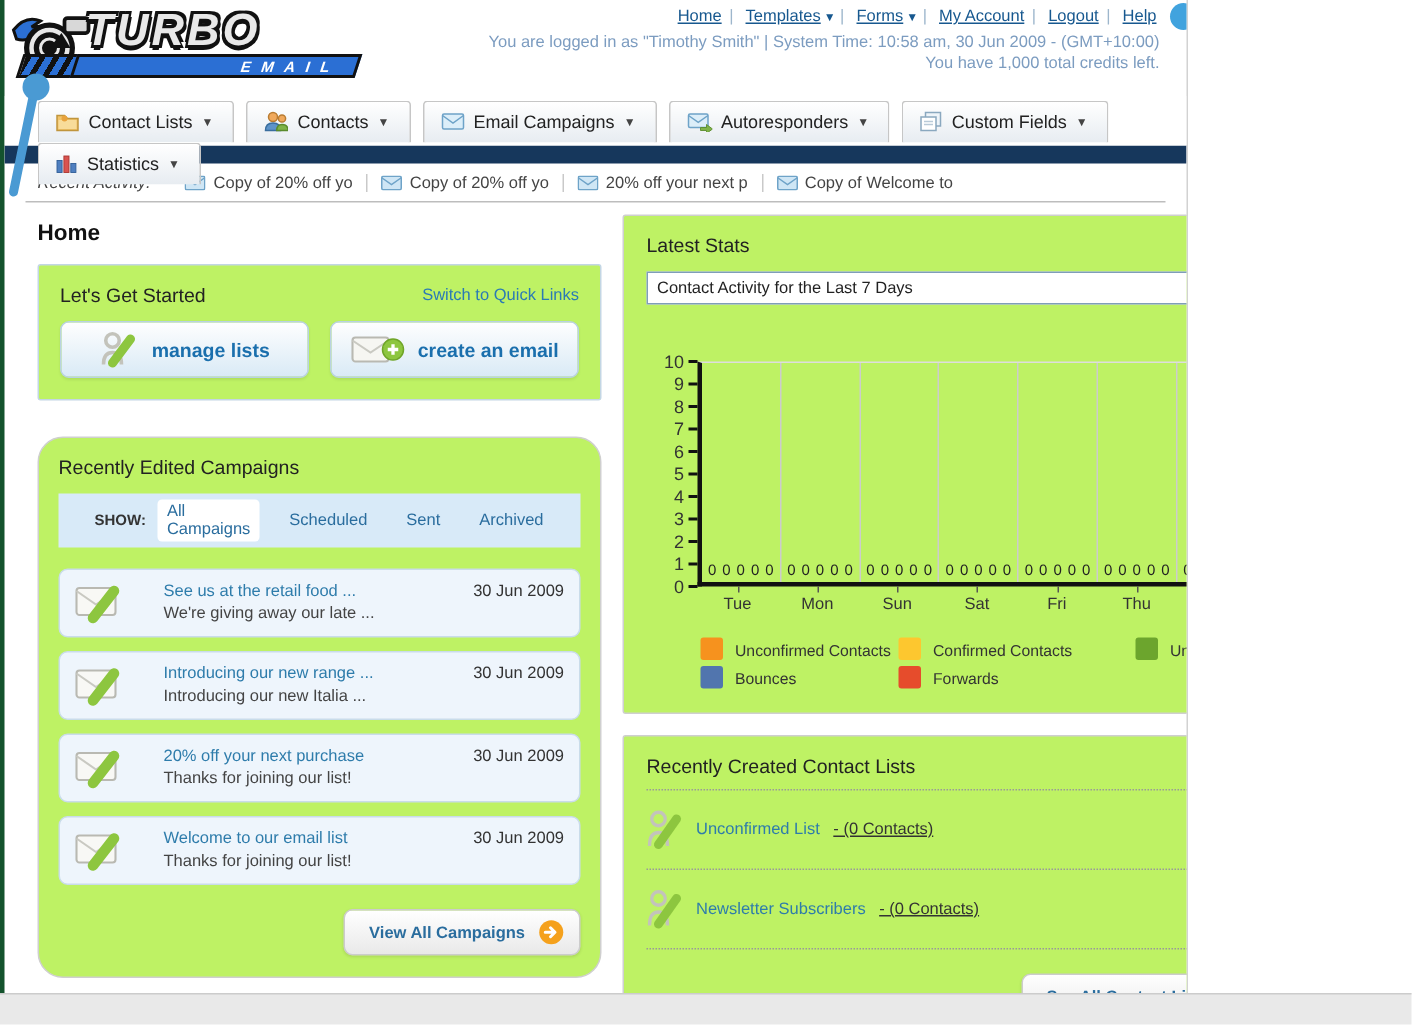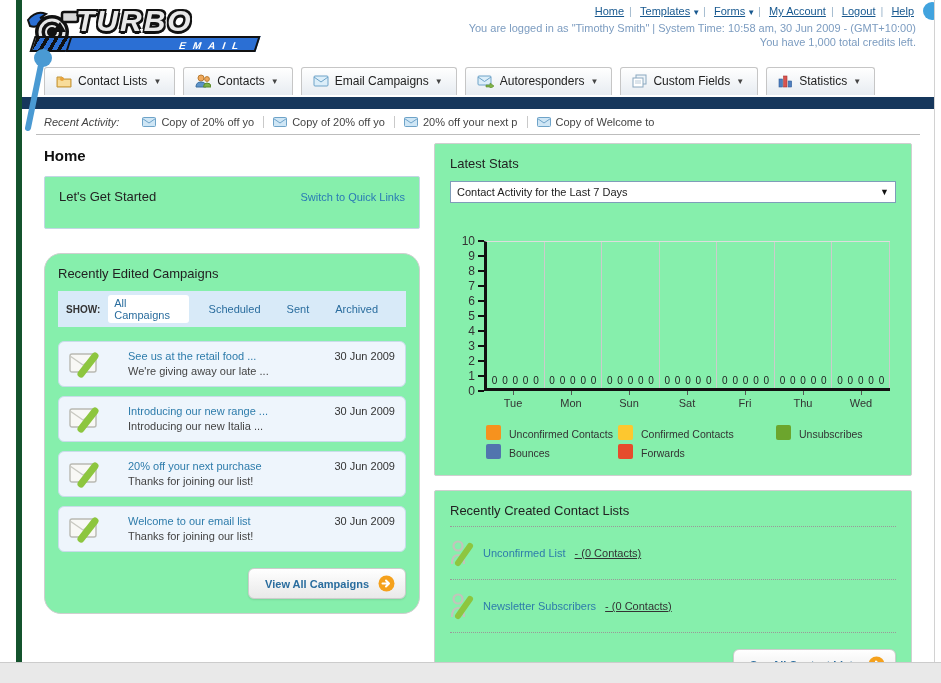--- a/index.html
+++ b/index.html
@@ -5,22 +5,22 @@
   * { box-sizing: border-box; margin: 0; padding: 0; }
   body {
     font-family: "Liberation Sans", sans-serif;
     background: #ffffff;
     width: 941px; height: 683px;
     position: relative;
     font-size: 11px; color: #333;
   }
   .bottom-strip { position:absolute; left:0; top:662px; width:941px; height:21px; background:#e9e9e9; border-top:1px solid #cccccc; }
   .page {
-    position: absolute; left: 16px; top: 0; width: 919px; height: 662px;
-    background: #fff; border-left:6px solid #14532d; border-right:1px solid #d2d2d2;
+    position: absolute; left: 0; top: 0; width: 792px; height: 662px;
+    background: #fff; border-left:3px solid #14532d; border-right:1px solid #d2d2d2;
     overflow: hidden;
   }
   
   .header { position: relative; height: 64px; }
   .logo { position:absolute; left:2px; top:4px; width:250px; height:52px; }
   .logo .turbo-word {
     position:absolute; left:52px; top:0px;
     font-size:30px; font-weight:bold; font-style:italic; letter-spacing:2px;
     color:#e8e8e8;
     text-shadow:-2px -2px 0 #111,2px -2px 0 #111,-2px 2px 0 #111,2px 2px 0 #111,0 3px 0 #111;
@@ -56,37 +56,37 @@
   
   .activity-bar { display:flex; align-items:center; height:26px; margin:0 14px; border-bottom:1px solid #bdbdbd; padding-left:8px; }
   .activity-label { color:#444; margin-right:14px;font-style:italic; }
   .activity-item { display:inline-flex; align-items:center; gap:5px; padding:0 9px; border-right:1px solid #c9c9c9; color:#444; cursor:pointer; white-space:nowrap; }
   .activity-item:last-child { border-right:none; }
   
   .content { display:flex; padding:8px 22px 0 22px; }
   .col-left { width:376px; flex:none; }
   .col-right { flex:1; margin-left:14px; }
   h1.page-title { font-size:15px; color:#111; margin:4px 0 12px 0; }
-  .panel { background:#86efac; border:1px solid #cfcfcf; border-radius:2px; }
+  .panel { background:#bef264; border:1px solid #cfcfcf; border-radius:2px; }
   .panel-title { font-size:13px; color:#222; }
   
   .get-started { border-color:#c3d6e4; padding:12px 14px 14px 14px; margin-bottom:24px; }
   .gs-head { display:flex; justify-content:space-between; align-items:center; margin-bottom:10px; }
   .quick-links { font-size:11px; color:#2a7ab5; cursor:pointer; }
   .gs-buttons { display:flex; gap:14px; }
   .gs-btn {
     flex:1; display:flex; align-items:center; justify-content:center; gap:9px;
     height:38px; background:linear-gradient(#fefefe,#d9eaf6);
     border:1px solid #b9d2e2; border-radius:6px;
     font-size:13px; font-weight:bold; color:#1a6fad; cursor:pointer;
     box-shadow:0 1px 2px rgba(0,0,0,.08);
   }
   
   .campaigns { padding:12px 13px 14px 13px;border-radius:17px; }
-  .show-bar { display:flex; align-items:center; background:#d8eaf8; margin:10px 0 14px 0; padding:4px 8px; }
+  .show-bar { display:flex; align-items:center; background:#d8eaf8; margin:10px 0 14px 0; padding:4px 24px; }
   .show-label { font-size:10px; font-weight:bold; color:#333; margin-right:8px; }
   .filter-link { font-size:11px; color:#2a6d9e; margin-right:14px; cursor:pointer; padding:2px 6px; }
   .filter-link.selected { background:#fff; border-radius:3px; color:#2a6d9e; }
   .campaign-item {
     display:flex; align-items:flex-start; gap:23px;
     background:#eef5fc; border:1px solid #c9dcea; border-radius:6px;
     padding:8px 10px; margin-bottom:9px; cursor:pointer;
   }
   .campaign-text { flex:1; }
   .campaign-title { color:#2e7cab; font-size:11px; display:block; text-decoration:none; margin-bottom:3px; }
@@ -258,20 +258,39 @@
   </div>
 
   <div class="content">
     <div class="col-left">
       <h1 class="page-title">Home</h1>
 
       <div class="panel get-started">
         <div class="gs-head">
           <span class="panel-title">Let's Get Started</span>
           <span class="quick-links">Switch to Quick Links</span>
+        </div>
+        <div class="gs-buttons">
+          <div class="gs-btn">
+            <svg width="26" height="26" viewBox="0 0 26 26">
+                <circle cx="9" cy="7" r="4.5" fill="none" stroke="#c3c3bb" stroke-width="2.4"></circle>
+                <path d="M3 23 q0-8 6-8 q6 0 6 8" fill="none" stroke="#c3c3bb" stroke-width="2.4"></path>
+                <path d="M9 22 L21 6" stroke="#8dc63f" stroke-width="6" stroke-linecap="round"></path>
+              </svg>
+            <span>manage lists</span>
+          </div>
+          <div class="gs-btn">
+            <svg width="36" height="24" viewBox="0 0 36 24">
+                <rect x="1" y="4" width="24" height="16" rx="2" fill="#f6f6f2" stroke="#b9b9b2" stroke-width="1.4"></rect>
+                <path d="M1 6 L13 14 L25 6" fill="none" stroke="#c9c9c2" stroke-width="1.4"></path>
+                <circle cx="28" cy="12" r="7" fill="#8dc63f" stroke="#6fa528"></circle>
+                <path d="M28 8.5 v7 M24.5 12 h7" stroke="#fff" stroke-width="2.2"></path>
+              </svg>
+            <span>create an email</span>
+          </div>
         </div>
       </div>
 
       <div class="panel campaigns">
         <div class="panel-title">Recently Edited Campaigns</div>
         <div class="show-bar">
           <span class="show-label">SHOW:</span>
           <span class="filter-link selected">All Campaigns</span>
           <span class="filter-link">Scheduled</span>
           <span class="filter-link">Sent</span>

